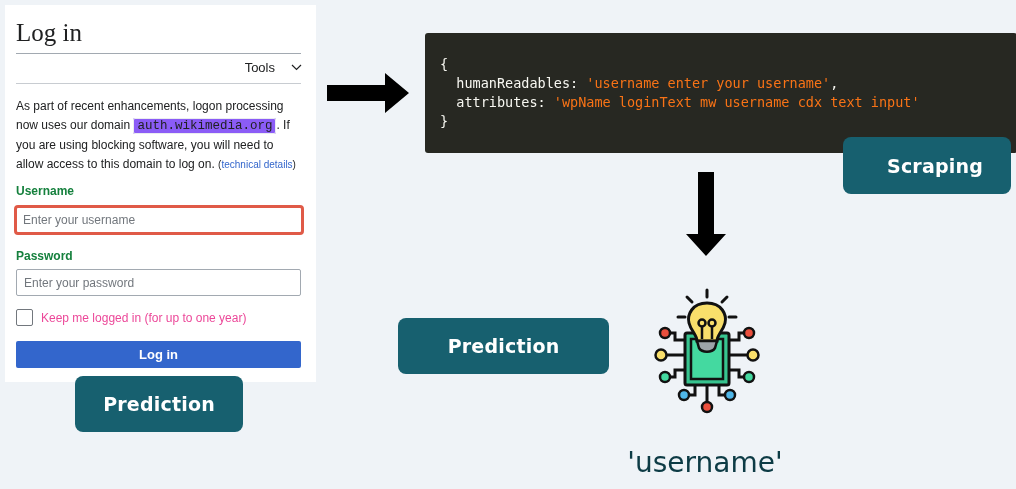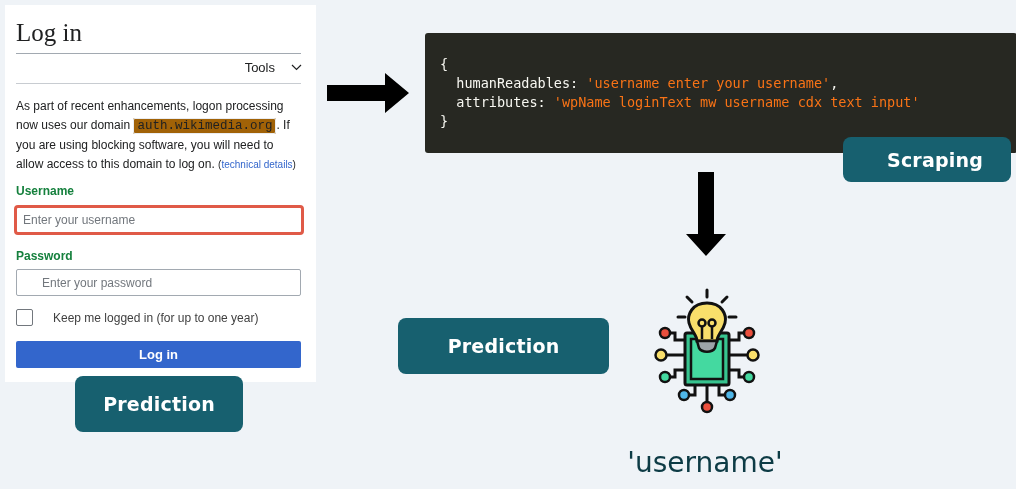--- a/index.html
+++ b/index.html
@@ -5,26 +5,26 @@
     * { box-sizing: border-box; margin: 0; padding: 0; }
     html, body { width: 1016px; height: 489px; overflow: hidden; }
     body { background: #eff3f7; position: relative; font-family: "Liberation Sans", sans-serif; }
 
     .login-card { position: absolute; left: 5px; top: 5px; width: 311px; height: 377px; background: #ffffff; }
     .login-title { position: absolute; left: 11px; top: 14px; font-family: "Liberation Serif", serif; font-size: 25px; color: #202122; }
     .title-rule { position: absolute; left: 11px; top: 48px; width: 285px; height: 1px; background: #a2a9b1; }
     .tools-row { position: absolute; right: 14px; top: 55px; font-size: 13px; color: #202122; display: flex; align-items: center; gap: 16px; }
     .tools-rule { position: absolute; left: 11px; top: 78px; width: 285px; height: 1px; background: #c8ccd1; }
     .notice { position: absolute; left: 11px; top: 92px; width: 288px; font-size: 12px; line-height: 19px; color: #202122; }
-    .notice code { font-family: "Liberation Mono", monospace; font-size: 12.5px; background: #a16207; border: 1px solid #eaecf0; padding: 0 3px; border-radius: 2px; }
+    .notice code { font-family: "Liberation Mono", monospace; font-size: 12.5px; background: #8b5cf6; border: 1px solid #eaecf0; padding: 0 3px; border-radius: 2px; }
     .notice a { color: #3366cc; font-size: 10px; text-decoration: none; }
     .field-label { position: absolute; left: 11px; font-size: 12px; font-weight: bold; color: #15803d; }
-    .text-input { position: absolute; left: 11px; width: 285px; height: 27px; border: 1px solid #a2a9b1; border-radius: 2px; font-size: 12px; color: #72777d; padding: 0 25px; display: flex; align-items: center; font-family: "Liberation Sans", sans-serif; background: #fff; }
+    .text-input { position: absolute; left: 11px; width: 285px; height: 27px; border: 1px solid #a2a9b1; border-radius: 2px; font-size: 12px; color: #72777d; padding: 0 7px; display: flex; align-items: center; font-family: "Liberation Sans", sans-serif; background: #fff; }
     .text-input.highlight { border: 3px solid #e05a47; border-radius: 4px; left: 9px; width: 290px; height: 30px; padding: 12px 6px; }
-    .checkbox-row { position: absolute; left: 11px; top: 304px; display: flex; align-items: center; gap: 20px; font-size: 12px; color: #404040; }
+    .checkbox-row { position: absolute; left: 11px; top: 304px; display: flex; align-items: center; gap: 8px; font-size: 12px; color: #ec4899; }
     .checkbox { width: 17px; height: 17px; border: 1px solid #72777d; border-radius: 2px; background: #fff; }
     .login-btn { position: absolute; left: 11px; top: 336px; width: 285px; height: 27px; background: #3366cc; color: #fff; font-weight: bold; font-size: 13px; display: flex; align-items: center; justify-content: center; border-radius: 2px; }
 
     .label-pill { position: absolute; background: #17606f; color: #fff; font-family: "DejaVu Sans", sans-serif; font-weight: bold; font-size: 19px; display: flex; align-items: center; justify-content: center; border-radius: 8px; letter-spacing: 0.2px; }
 
     .code-block { position: absolute; left: 425px; top: 33px; width: 592px; height: 120px; background: #272822; border-radius: 3px; font-family: "DejaVu Sans Mono", monospace; font-size: 13.5px; line-height: 19px; color: #f8f8f2; padding: 22px 0 0 15px; white-space: pre; }
     .code-block .str { color: #f97316; }
 
     .arrow { position: absolute; }
     .result-text { position: absolute; left: 580px; top: 446px; width: 250px; text-align: center; font-family: "DejaVu Sans", sans-serif; font-weight: normal; font-size: 28px; color: #0d3b45; }
@@ -61,21 +61,21 @@
 
 <svg class="arrow" style="left:327px; top:73px;" width="84" height="40" viewBox="0 0 84 40">
   <polygon points="0,12 58,12 58,0 82,20 58,40 58,28 0,28" fill="#000"></polygon>
 </svg>
 
 <div class="code-block"><span>{</span>
 <span>  humanReadables: </span><span class="str">'username enter your username'</span><span>,</span>
 <span>  attributes: </span><span class="str">'wpName loginText mw username cdx text input'</span>
 <span>}</span></div>
 
-<div class="label-pill" style="left:843px; top:137px; width:168px; height:45px;padding-left:16px;">Scraping</div>
+<div class="label-pill" style="left:843px; top:137px; width:168px; height:57px;padding-left:16px;">Scraping</div>
 
 <svg class="arrow" style="left:686px; top:172px;" width="42" height="85" viewBox="0 0 42 85">
   <polygon points="12,0 28,0 28,62 40,62 20,84 0,62 12,62" fill="#000"></polygon>
 </svg>
 
 <div class="label-pill" style="left:398px; top:318px; width:211px; height:56px;">Prediction</div>
 
 <svg class="ai-icon" viewBox="0 0 125 130">
   <g stroke="#111" stroke-width="3" stroke-linecap="round" fill="none">
     <line x1="62" y1="5" x2="62" y2="12"></line>

